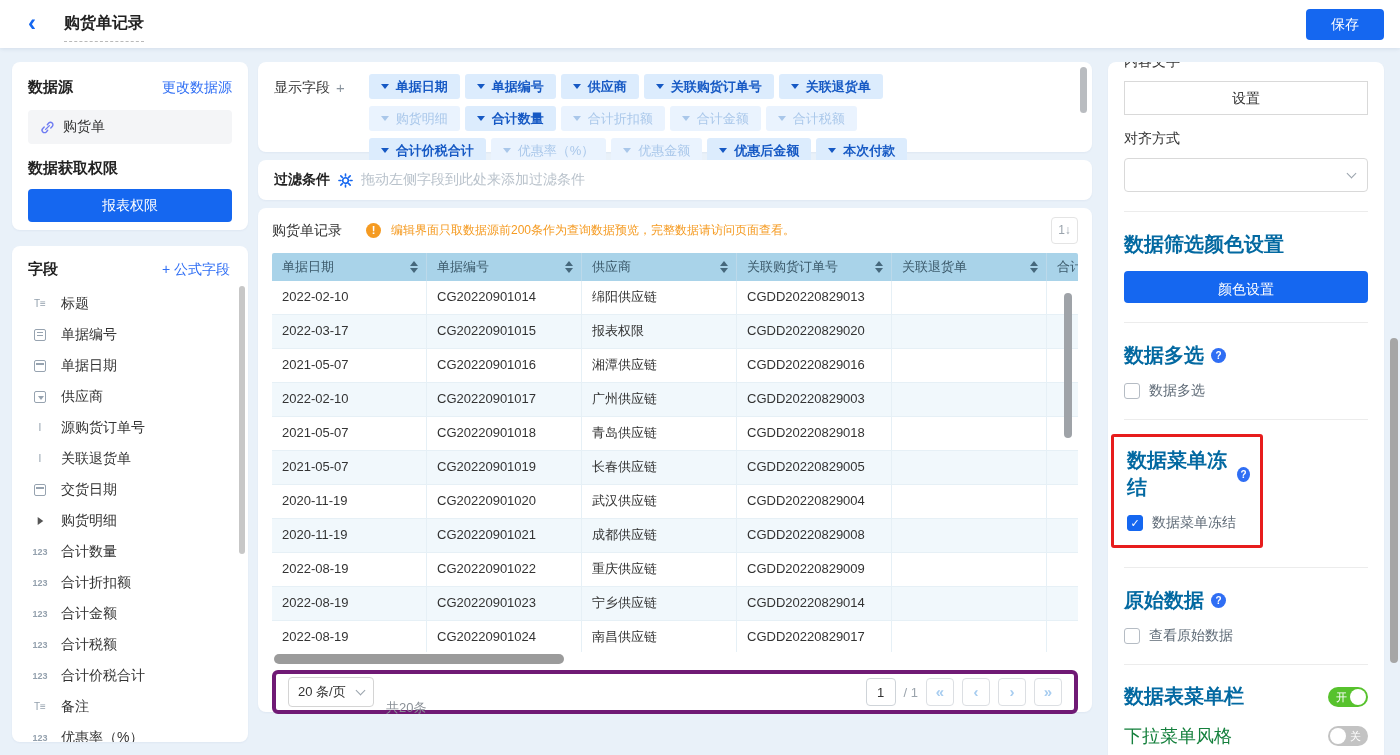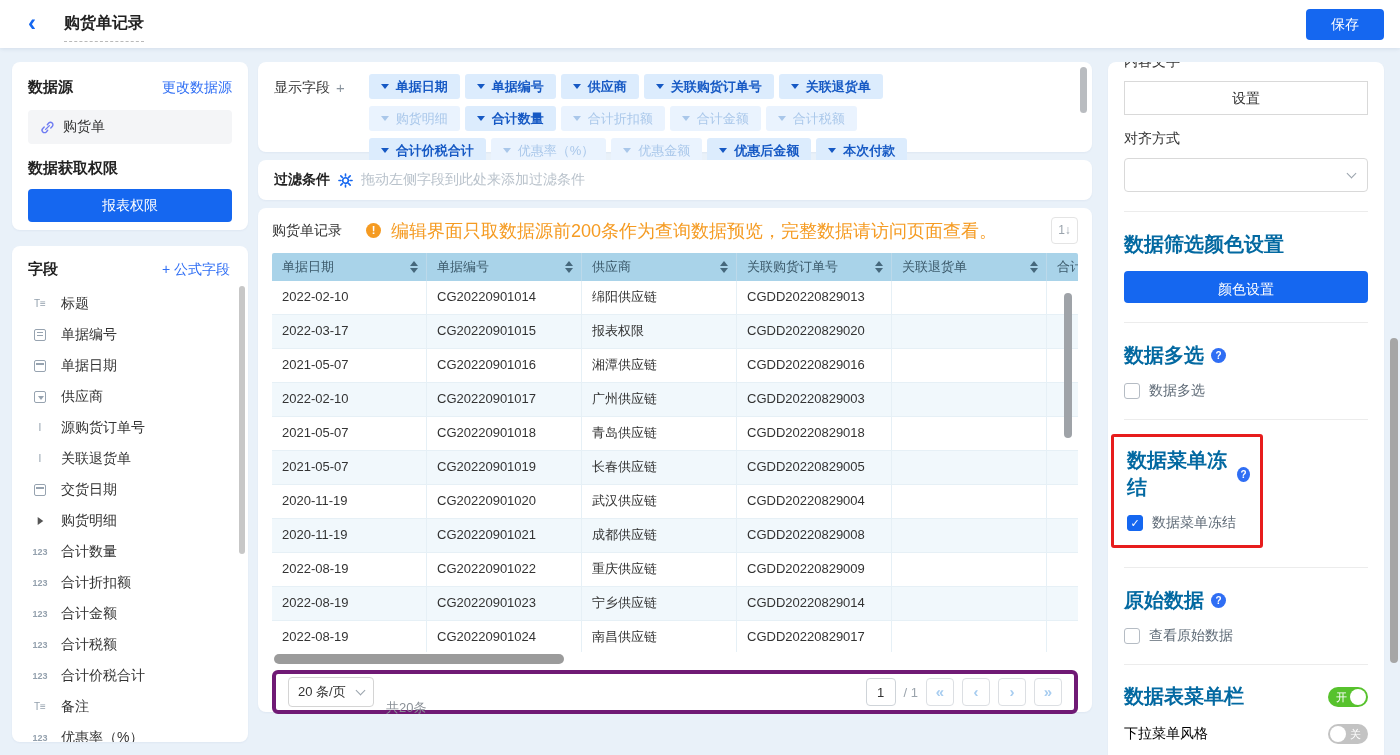--- a/index.html
+++ b/index.html
@@ -49,21 +49,21 @@
   .break { flex-basis:100%; height:0; }
 
   #filter-panel { left:258px; top:160px; width:834px; height:40px; display:flex; align-items:center; padding:0 16px; gap:8px; }
   .filter-title { font-size:14px; font-weight:bold; color:#222; }
   .placeholder { color:#b9c2cb; font-size:14px; }
 
   #table-panel { left:258px; top:208px; width:834px; height:504px; padding:0 14px; }
   .table-title-row { height:45px; display:flex; align-items:center; gap:10px; }
   .tbl-name { font-size:14px; color:#333; margin-right:14px; }
   .warn-ic { width:15px; height:15px; border-radius:50%; background:#f59b22; color:#fff; font-size:11px; font-weight:bold; text-align:center; line-height:15px; flex:0 0 15px; }
-  .warn-text { color:#f59b22; font-size:18px; }
+  .warn-text { color:#f59b22; font-size:12px; }
   .sort-box { margin-left:auto; width:27px; height:27px; border:1px solid #e4e4e4; border-radius:4px; color:#9aa3ac; font-size:12px; text-align:center; line-height:25px; cursor:pointer; background:#fff; }
   .tviewport { position:relative; height:399px; overflow:hidden; border-radius:2px; }
   .trow { display:grid; grid-template-columns:155px 155px 155px 155px 155px 1fr; }
   .thead { background:#a9d3e9; }
   .thead > div { display:flex; align-items:center; padding:0 8px 0 10px; height:28px; font-size:13px; color:#3c5a6b; border-right:1px solid #bcd9ea; cursor:pointer; white-space:nowrap; overflow:hidden; }
   .arrows { margin-left:auto; display:flex; flex-direction:column; gap:2px; padding-left:6px; }
   .tri-u { width:0; height:0; border-left:4px solid transparent; border-right:4px solid transparent; border-bottom:5px solid #46687c; }
   .tri-d { width:0; height:0; border-left:4px solid transparent; border-right:4px solid transparent; border-top:5px solid #46687c; }
   .tbody .trow { border-bottom:1px solid #e6f0f6; background:#fff; }
   .tbody .trow.alt { background:#f1f8fc; }
@@ -523,21 +523,21 @@
   <div class="cb-row">
     <span class="cb"></span>
     <span class="cb-label">查看原始数据</span>
   </div>
   <hr class="div">
   <div class="row-between" style="margin-top:18px;">
     <span class="bold-title">数据表菜单栏</span>
     <span class="toggle on"><span>开</span><span class="knob"></span></span>
   </div>
   <div class="row-between" style="margin-top:14px;">
-    <span style="font-size:14px;color:#000000;">下拉菜单风格</span>
+    <span style="font-size:18px;color:#15803d;">下拉菜单风格</span>
     <span class="toggle off"><span>关</span><span class="knob"></span></span>
   </div>
   <div class="menu-card">
     <span>菜单栏: </span>
     <span class="mlink">关联订单号</span>
     <span class="mc-icons">
       <span class="icon-btn">
           <svg width="16" height="16" viewBox="0 0 16 16">
             <path d="M2.5 4.5h11M6 4.5V3h4v1.5M4.5 4.5l.6 9h5.8l.6-9M6.8 7v4.5M9.2 7v4.5" stroke="#e25c6a" stroke-width="1.4" fill="none" stroke-linecap="round"></path>
           </svg>

